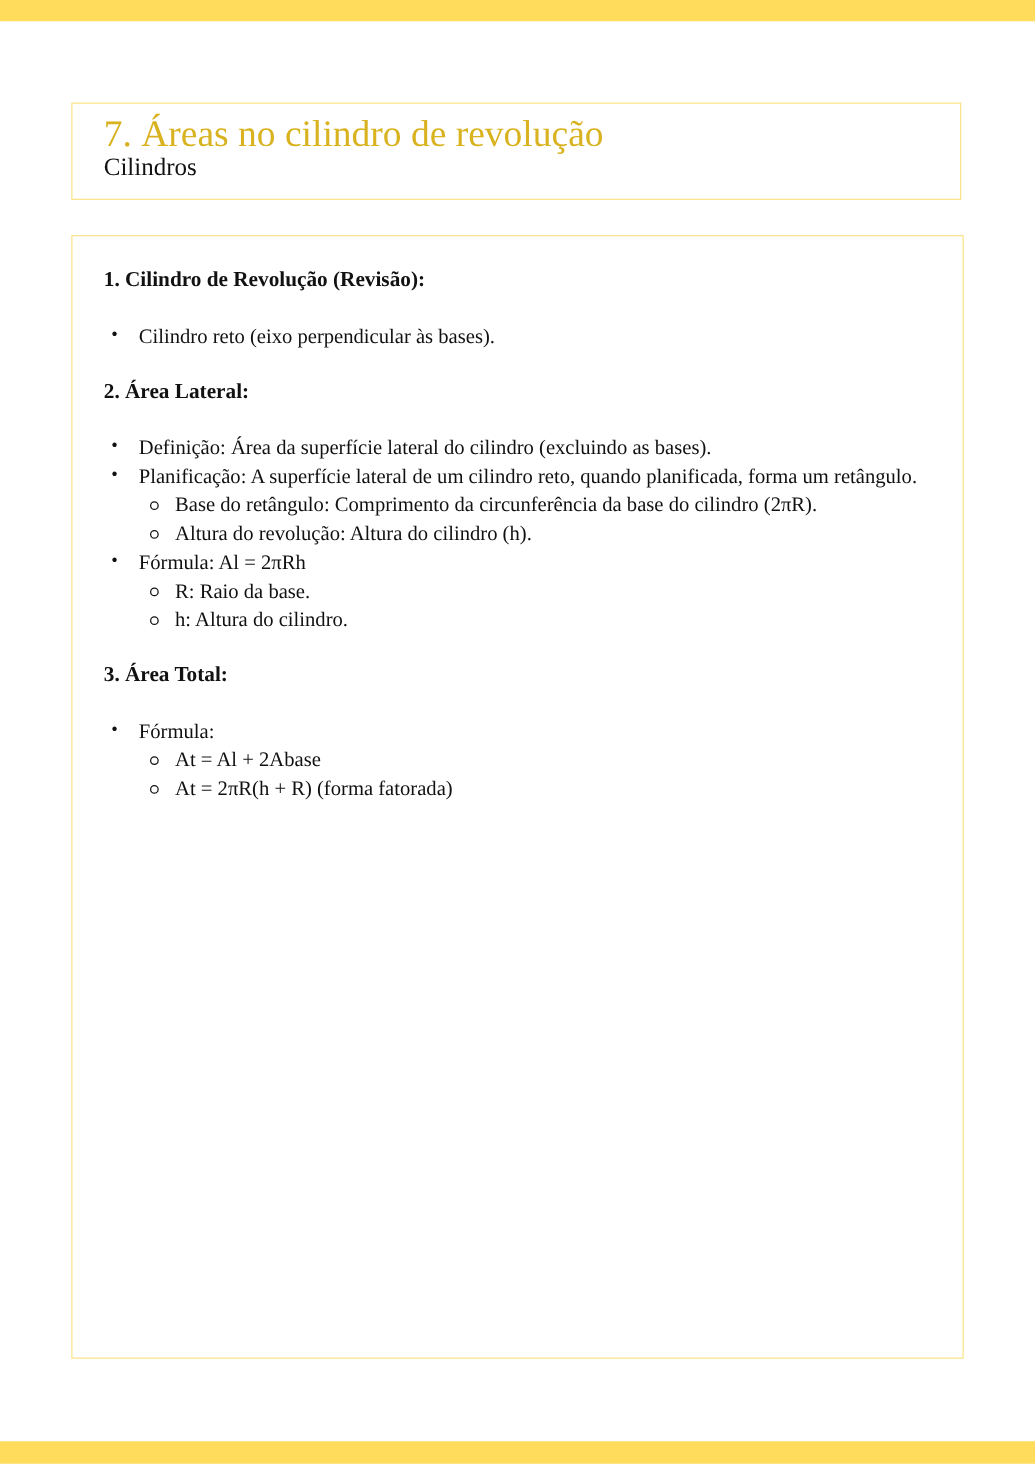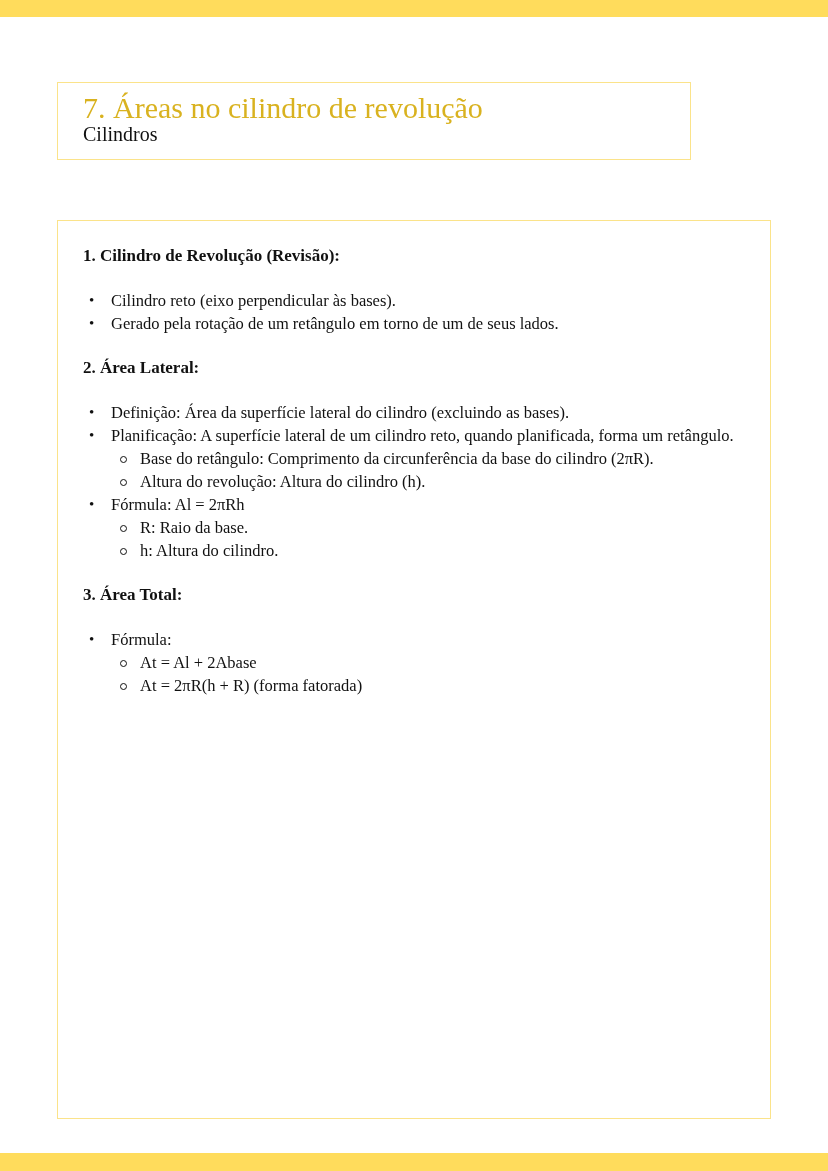--- a/index.html
+++ b/index.html
@@ -5,36 +5,36 @@
   html, body { margin: 0; padding: 0; }
   body {
     width: 828px; height: 1171px; position: relative; overflow: hidden;
     background: #ffffff;
     font-family: "DejaVu Serif", "Liberation Serif", serif;
     color: #111;
   }
   .bar-top { position: absolute; left: 0; top: 0; width: 828px; height: 17px; background: #ffdc5c; }
   .bar-bottom { position: absolute; left: 0; top: 1153px; width: 828px; height: 18px; background: #ffdc5c; }
   .header-box {
-    position: absolute; left: 57px; top: 82px; width: 634px; height: 78px;
+    position: absolute; left: 57px; top: 82px; width: 712px; height: 78px;
     border: 1.5px solid #fbe38a; box-sizing: border-box;
   }
   .title {
     position: absolute; left: 25px; top: 8px;
     font-family: "Liberation Serif", serif;
     font-size: 30px; color: #d9b21f; white-space: nowrap;
   }
   .subtitle {
     position: absolute; left: 25px; top: 40px;
     font-family: "Liberation Serif", serif;
     font-size: 20px; color: #111; white-space: nowrap;
   }
   .content-box {
     position: absolute; left: 57px; top: 188px; width: 714px; height: 899px;
-    border: 1.5px solid #fbe38a; box-sizing: border-box; margin-top: 32px;
+    border: 1.5px solid #fbe38a; box-sizing: border-box;
   }
   .content { position: absolute; left: 25px; top: 22px; width: 660px;
     font-family: "Liberation Serif", serif; font-size: 16.5px; line-height: 23px; }
   h3 { margin: 0; font-size: 17px; font-weight: bold; line-height: 26px; }
   ul { margin: 0; padding: 0; list-style: none; }
   ul.l1 { margin-top: 20px; margin-bottom: 20px; }
   ul.l1 > li { position: relative; padding-left: 28px; }
   ul.l1 > li::before { content: "•"; position: absolute; left: 6px; top: 0; font-size: 15px; }
   ul.l2 > li { position: relative; padding-left: 29px; font-family: Liberation Serif, serif; }
   ul.l2 > li::before { content: ""; position: absolute; left: 9px; top: 9px;
@@ -49,21 +49,20 @@
   <div class="title">7. Áreas no cilindro de revolução</div>
   <div class="subtitle">Cilindros</div>
 </div>
 
 <div class="content-box">
   <div class="content">
 
     <h3>1. Cilindro de Revolução (Revisão):</h3>
     <ul class="l1">
       <li>Cilindro reto (eixo perpendicular às bases).</li>
-      <li>Gerado pela rotação de um retângulo em torno de um de seus lados.</li>
     </ul>
 
     <h3>2. Área Lateral:</h3>
     <ul class="l1">
       <li><span>Definição: Área da superfície lateral do cilindro (excluindo as bases).</span></li>
       <li>
         <span>Planificação: A superfície lateral de um cilindro reto, quando planificada, forma um retângulo.</span>
         <ul class="l2">
           <li>Base do retângulo: Comprimento da circunferência da base do cilindro (2πR).</li>
           <li>Altura do revolução: Altura do cilindro (h).</li>

